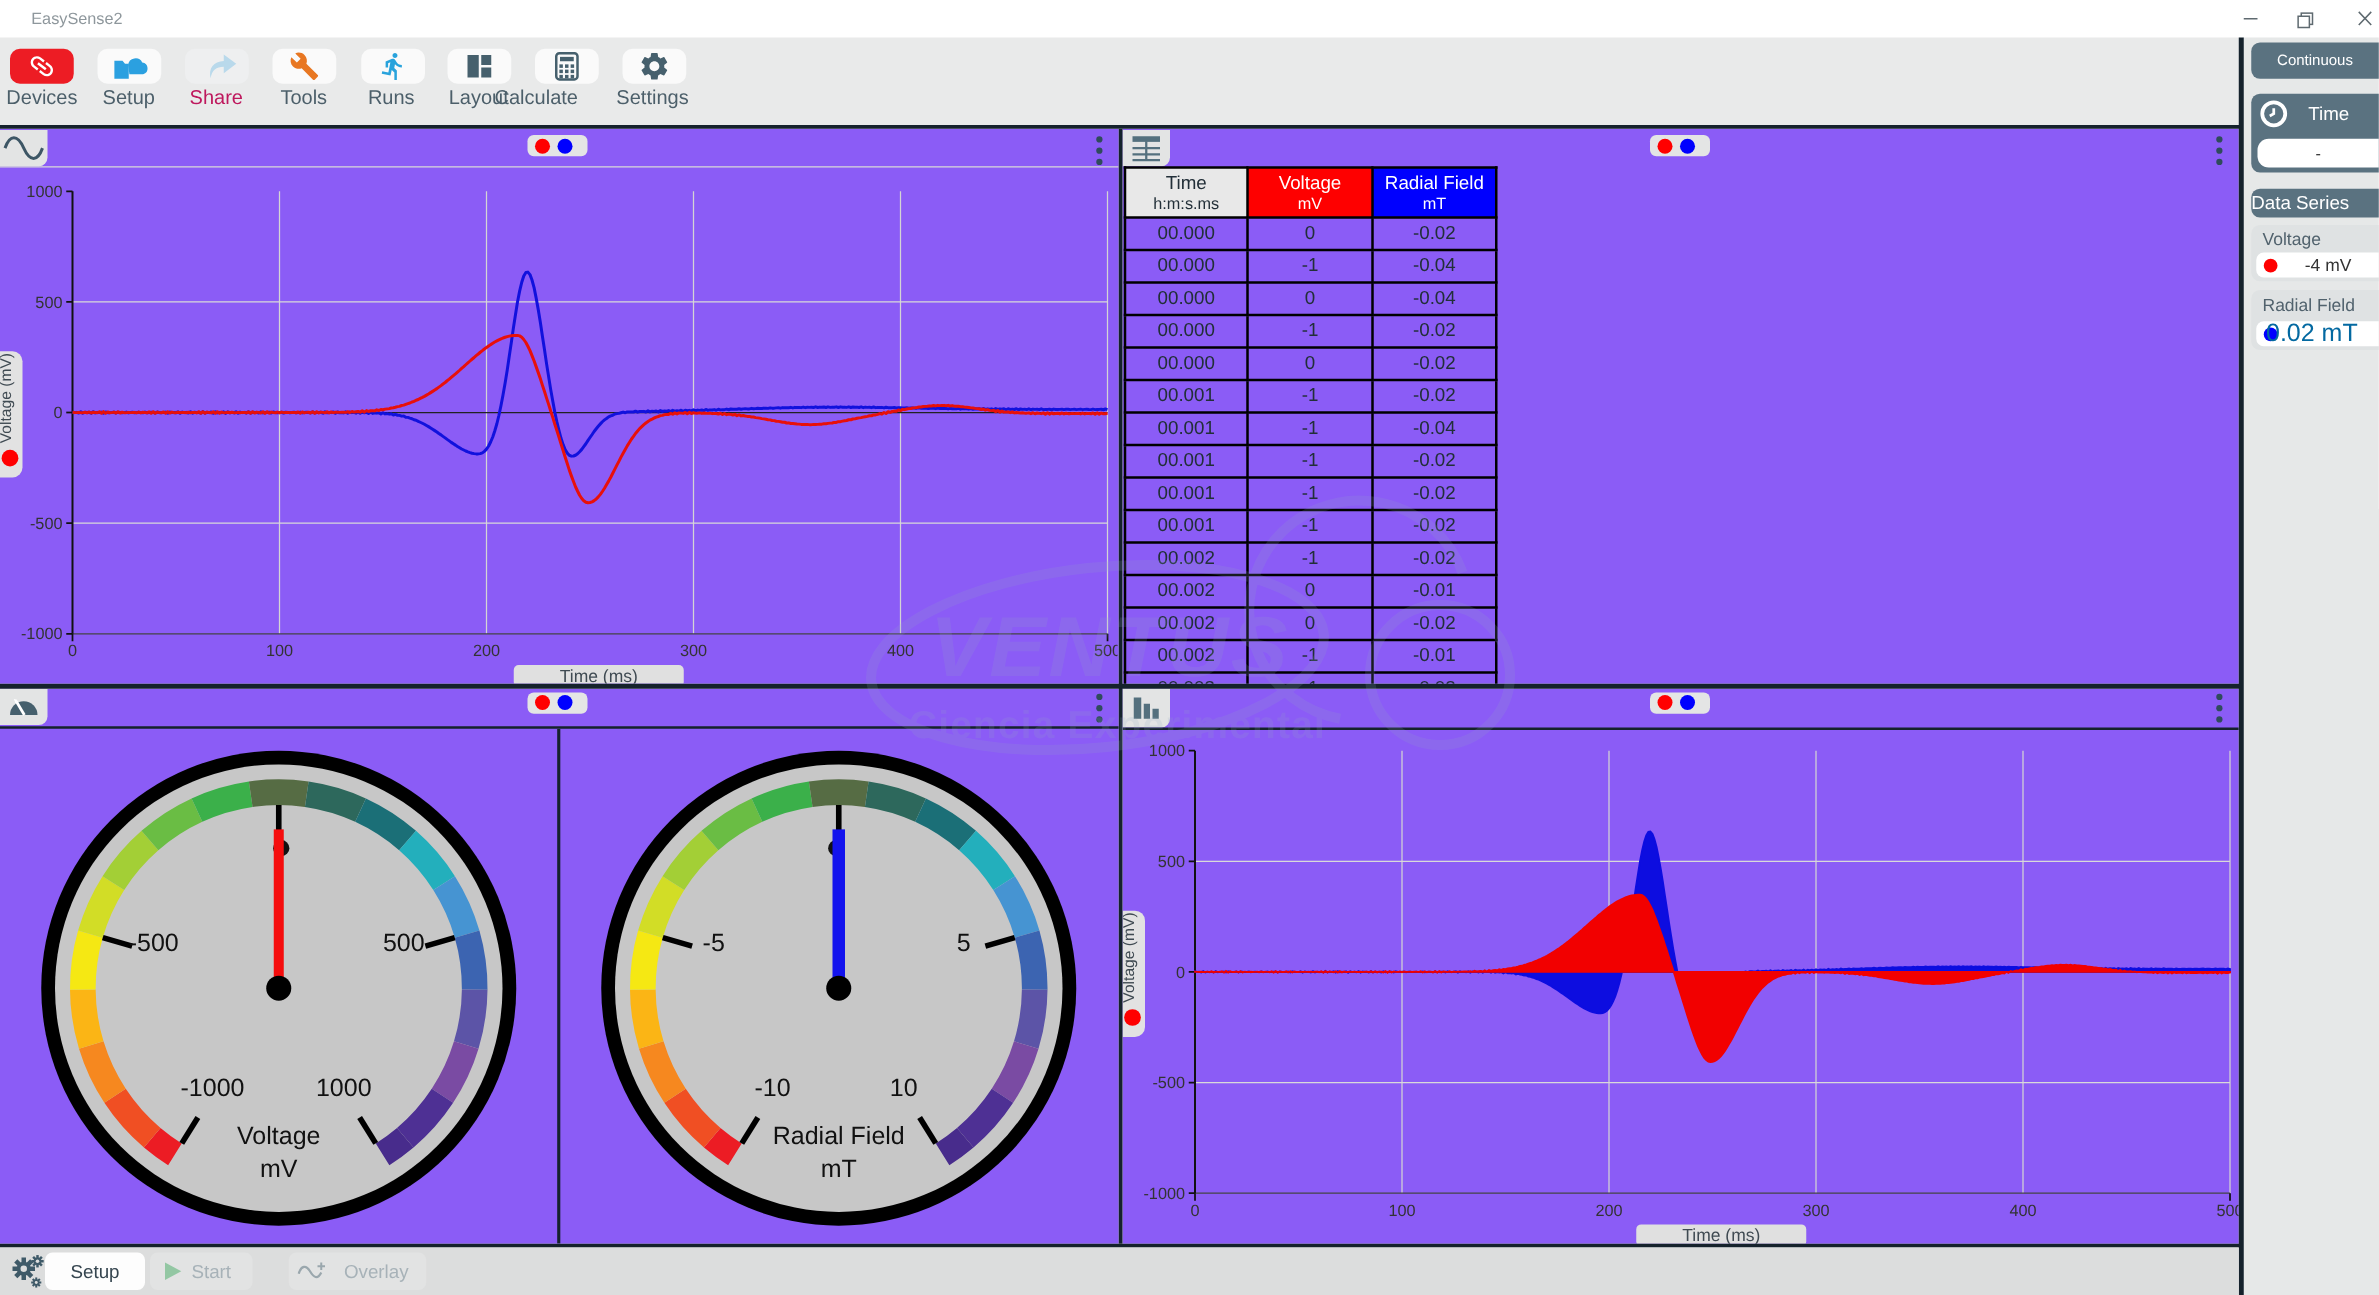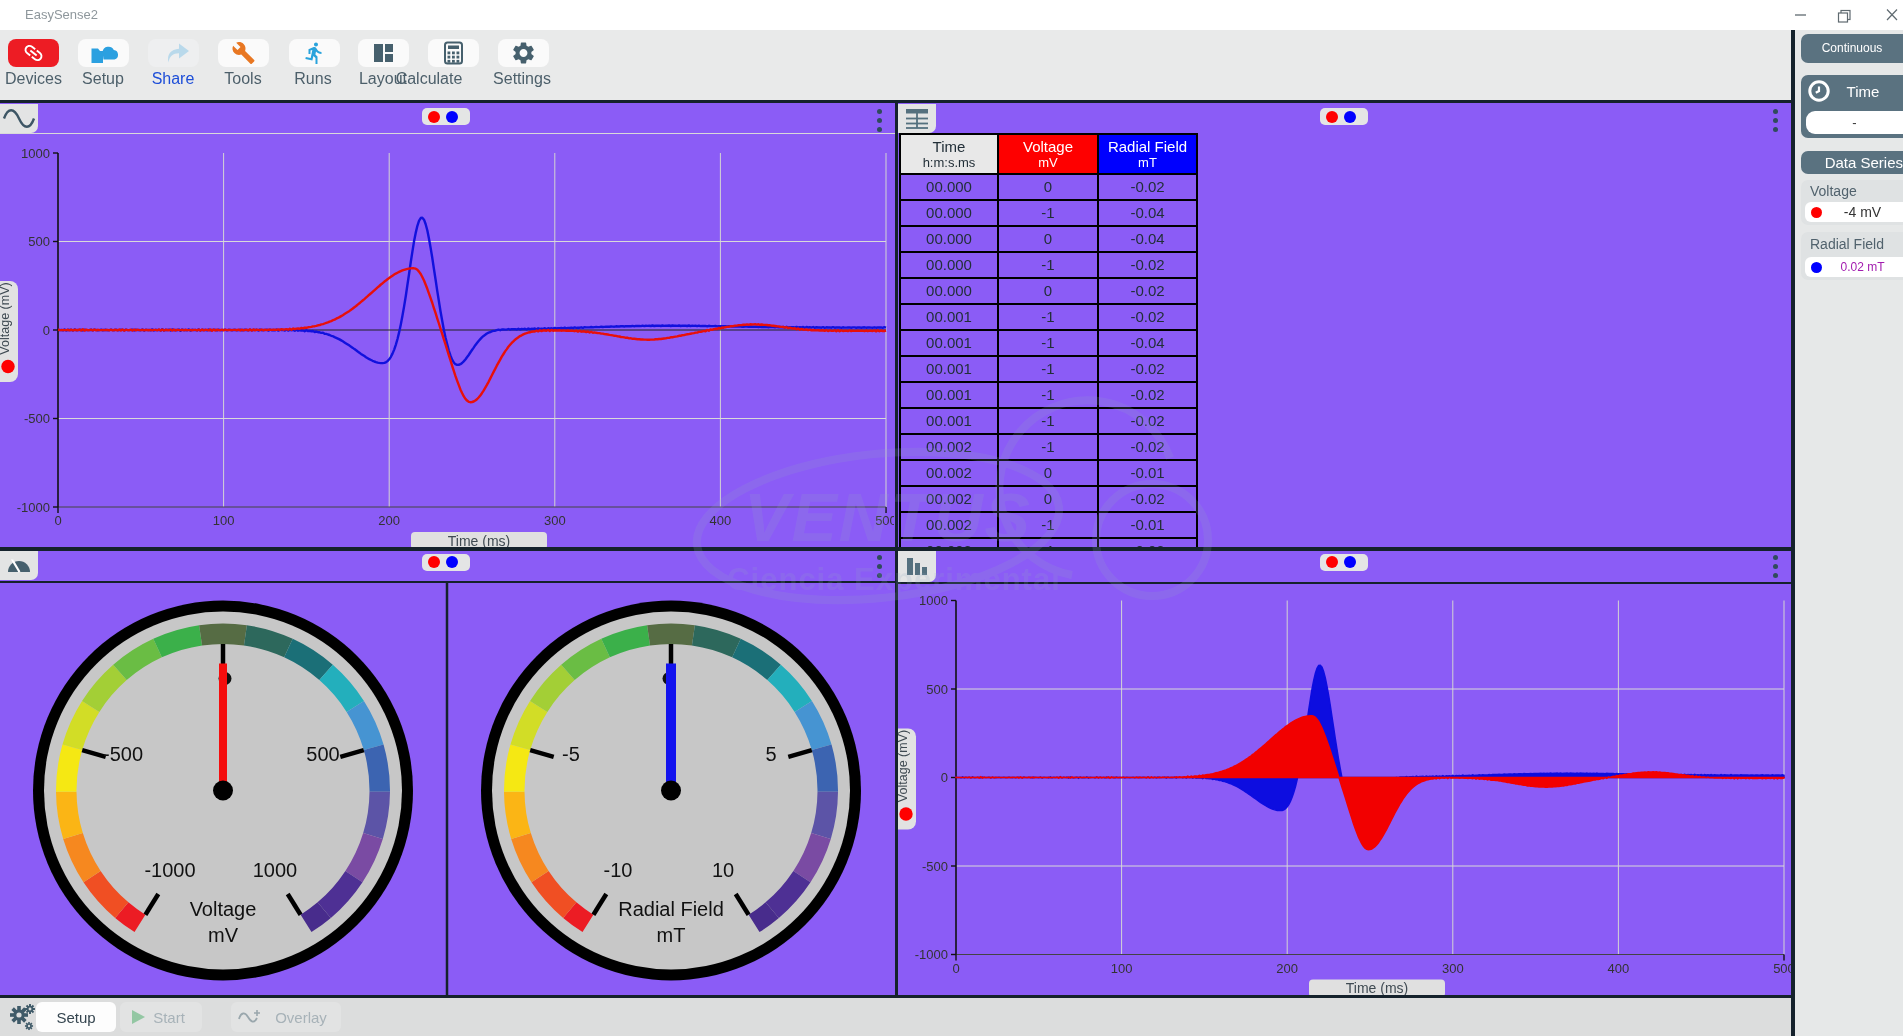--- a/index.html
+++ b/index.html
@@ -54,21 +54,21 @@
 <div class="tbtn" style="left:78px">
 <svg width="51" height="28" viewBox="0 0 51 28">
 <path d="M24.5 13 a6 6 0 0 1 11.3 -2 a4.8 4.8 0 0 1 0.7 9.4 h-11 z" fill="#2ba0e0"></path>
 <path d="M13.5 9.5 h6.5 l2 2.5 h3 v12 h-11.5 z" fill="#2ba0e0"></path>
 </svg></div>
 <div class="tlab" style="left:58px">Setup</div>
 <div class="tbtn" style="left:148px;background:#eeeff0">
 <svg width="51" height="28" viewBox="0 0 51 28">
 <path d="M31 9.7 L31 4.5 L41 12 L31 19.5 L31 14.3 C25 14.3 21.5 17 20.5 23.5 C18.5 15.5 23 10.2 31 9.7 Z" fill="#b9d9eb"></path>
       </svg></div>
-<div class="tlab" style="left:128px;color:#1d4ed8">Share</div>
+<div class="tlab" style="left:128px;color:#be185d">Share</div>
 <div class="tbtn" style="left:218px">
 <svg width="51" height="28" viewBox="0 0 51 28">
         <g transform="translate(13.5,2)">
 <path d="M22.7 19l-9.1-9.1c.9-2.3.4-5-1.5-6.9-2-2-5-2.4-7.4-1.3L9 6 6 9 1.6 4.7C.4 7.1.9 10.1 2.9 12.1c1.9 1.9 4.6 2.4 6.9 1.5l9.1 9.1c.4.4 1 .4 1.4 0l2.3-2.3c.5-.4.5-1.1.1-1.4z" fill="#e87722"></path>
         </g>
       </svg></div>
 <div class="tlab" style="left:198px">Tools</div>
 <div class="tbtn" style="left:289px">
 <svg width="51" height="28" viewBox="0 0 51 28">
         <g transform="translate(13.5,2)">
@@ -115,33 +115,33 @@
 
 <div class="sw" style="top:34px;height:29px;font-size:12px;text-align:center;line-height:29px;border-radius:7px 0 0 7px;left:1801px;width:102px">Continuous</div>
 <div class="sw" style="top:75px;height:63px;border-radius:7px 0 0 7px;left:1801px;width:102px">
   <svg style="position:absolute;left:6px;top:4px" width="24" height="24" viewBox="0 0 24 24">
   <circle cx="12" cy="12" r="9.2" fill="none" stroke="#fff" stroke-width="3"></circle>
   <path d="M12 7.5 L12 12 L8.8 13.8" stroke="#fff" stroke-width="2.2" fill="none"></path>
     </svg>
   <div style="position:absolute;left:32px;top:8px;width:60px;text-align:center;font-size:15px">Time</div>
   <div style="position:absolute;left:5px;top:36px;width:97px;height:23px;background:#fff;border-radius:9px 0 0 9px;color:#333;text-align:center;font-size:13px;line-height:23px">-</div>
 </div>
-<div class="sw" style="top:151px;height:23px;font-size:15px;text-align:right;line-height:23px;border-radius:7px 0 0 7px;left:1801px;width:102px">Data Series</div>
+<div class="sw" style="top:151px;height:23px;font-size:15px;text-align:left;line-height:23px;border-radius:7px 0 0 7px;left:1801px;width:102px">Data Series</div>
 <div class="sw" style="top:180px;height:45px;background:#dfe2e3;border-radius:7px 0 0 7px;left:1801px;width:102px">
   <div style="position:absolute;left:9px;top:3px;font-size:14px;color:#51626d">Voltage</div>
   <div style="position:absolute;left:4px;top:22px;width:98px;height:20px;background:#fff;border-radius:6px 0 0 6px">
     <i style="position:absolute;left:6px;top:4.5px;width:11px;height:11px;border-radius:50%;background:#f00"></i>
     <div style="position:absolute;left:20px;width:75px;text-align:center;font-size:14px;color:#333;line-height:20px">-4 mV</div>
   </div>
 </div>
 <div class="sw" style="top:232px;height:48px;background:#dfe2e3;border-radius:7px 0 0 7px;left:1801px;width:102px">
   <div style="position:absolute;left:9px;top:4px;font-size:14px;color:#51626d">Radial Field</div>
   <div style="position:absolute;left:4px;top:25px;width:98px;height:20px;background:#fff;border-radius:6px 0 0 6px">
     <i style="position:absolute;left:6px;top:4.5px;width:11px;height:11px;border-radius:50%;background:#00f"></i>
-    <div style="position:absolute;left:20px;width:75px;text-align:center;font-size:12px;color:#a21caf;line-height:20px">0.02 mT</div>
+    <div style="position:absolute;left:7px;width:75px;text-align:center;font-size:20px;color:#0369a1;line-height:20px">0.02 mT</div>
   </div>
 </div>
 
 <div class="panel" id="p1" style="left:0;top:103px;width:894.5px;height:444px;overflow:hidden">
   <div class="hsep1"></div>
   <div class="iconbox"><svg width="38" height="29" viewBox="0 0 38 29">
     <path d="M4 14.5 C8 3.5, 14 3.5, 19 14.5 S 30 25.5, 34 14.5" fill="none" stroke="#3d5665" stroke-width="2.4"></path>
       </svg></div>
   <div class="dots" style="left:422px">
       <i style="left:6px;background:#f00"></i>

